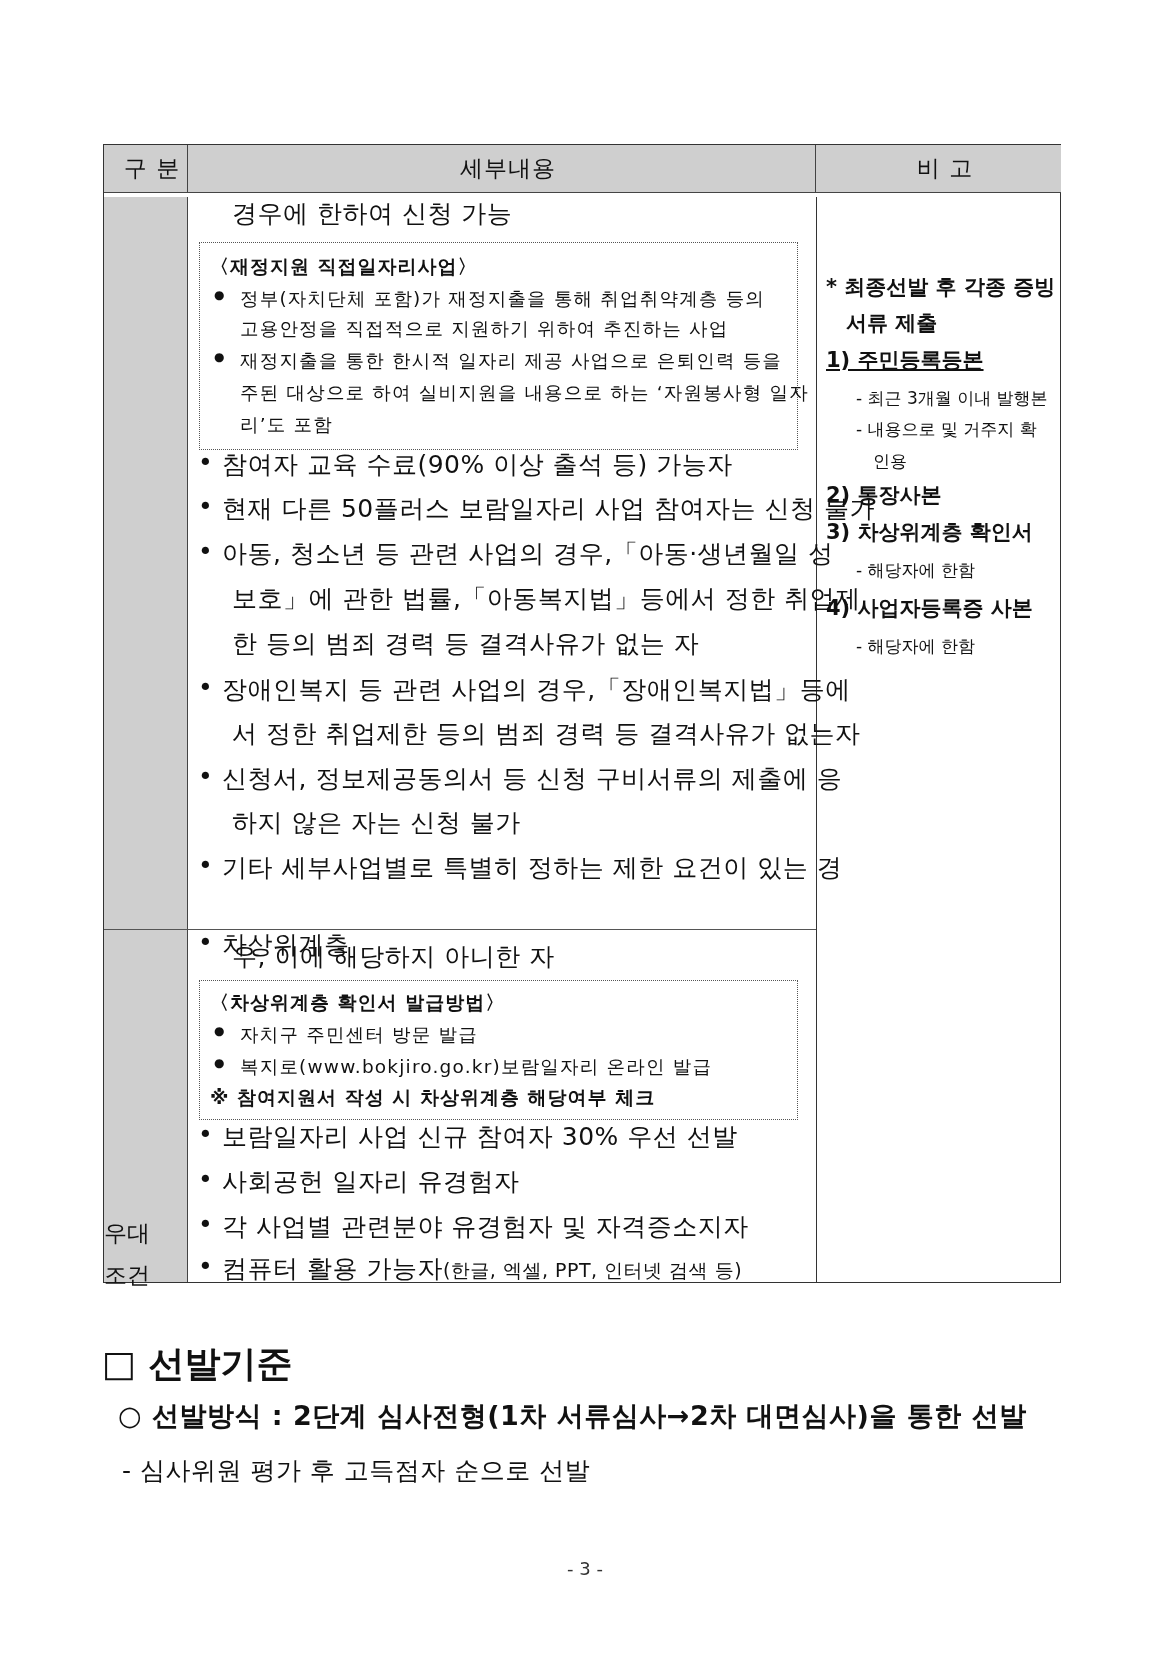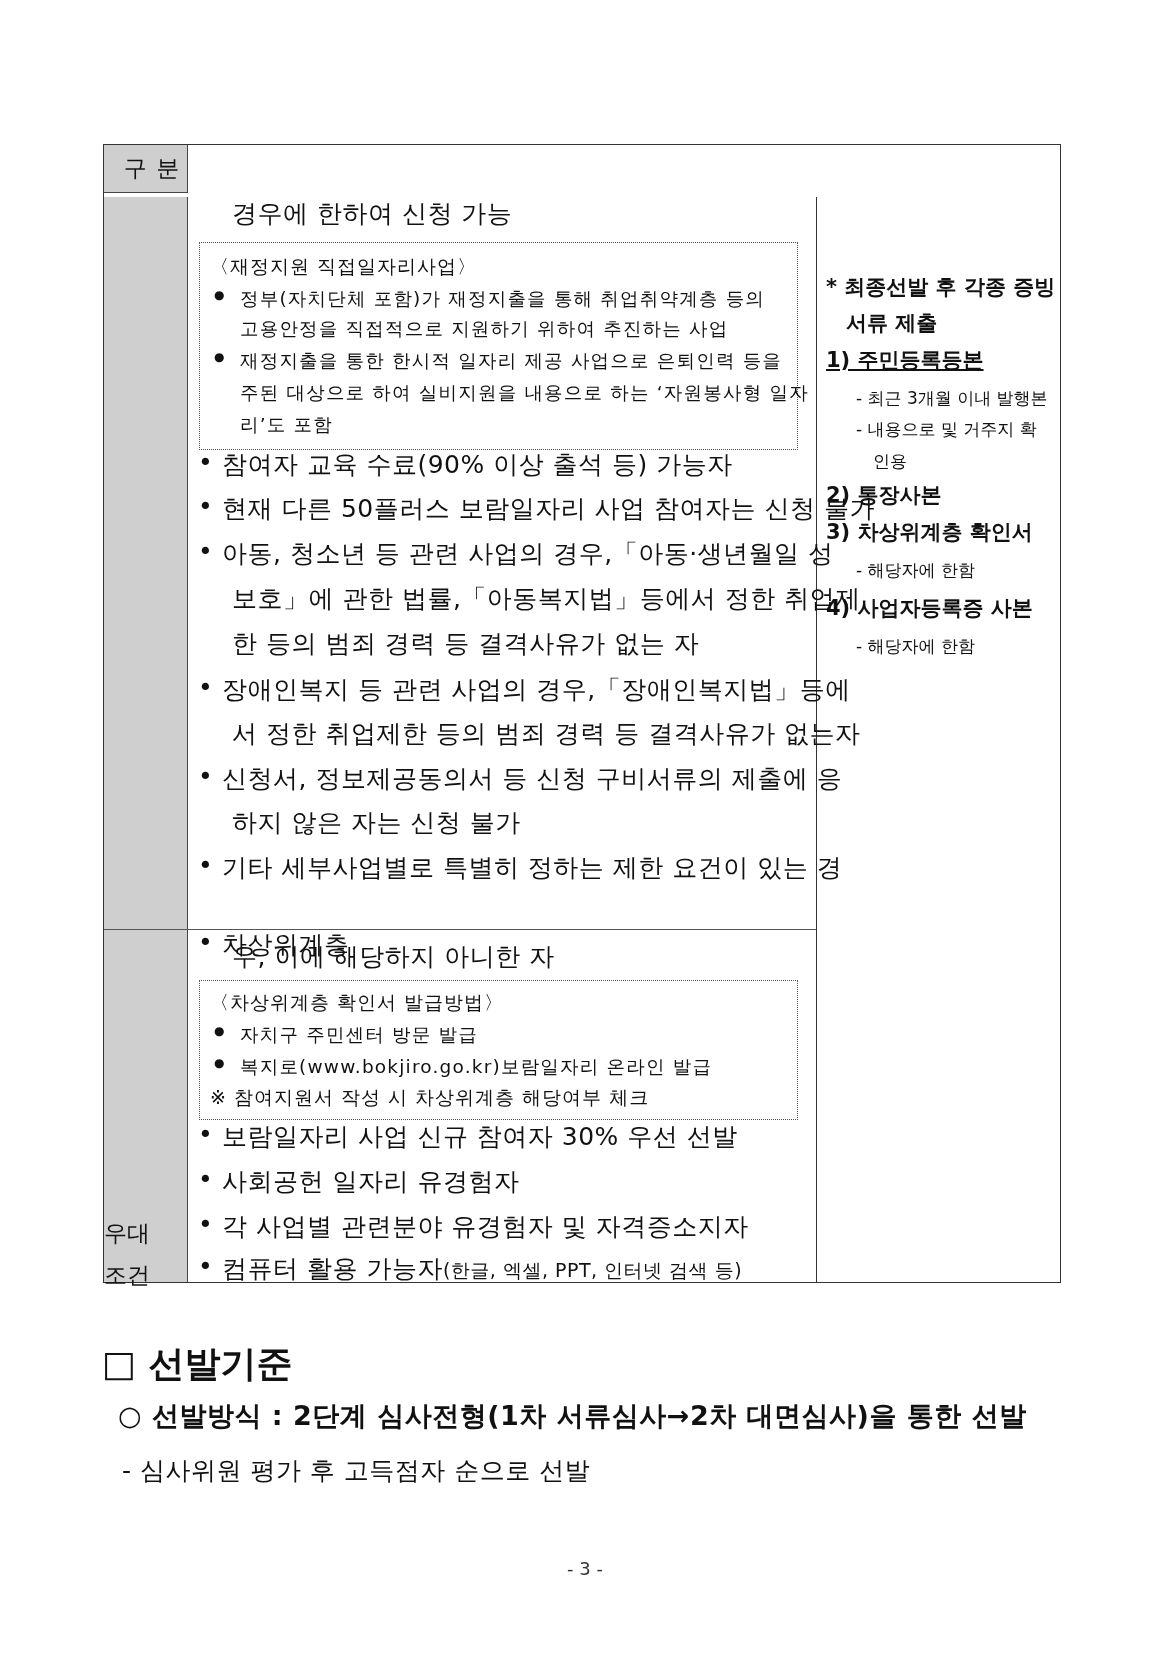--- a/index.html
+++ b/index.html
@@ -23,33 +23,35 @@
   .rowdiv { position:absolute; left:0; top:784px; width:712px; height:0;
             border-top:1.5px solid #555; }
   .cat2 { position:absolute; left:0; top:1067px; width:84px; 
           font-size:23px; line-height:42px; }
   
   .line { position:absolute; font-size:25px; white-space:nowrap; letter-spacing:0.5px; }
   .bul::before { content:"•"; position:absolute; left:-24px; top:0; }
   .box { position:absolute; left:199px; width:599px; border:1px dotted #555;
          box-sizing:border-box; }
   .bx { position:absolute; font-size:18.5px; white-space:nowrap; letter-spacing:1.2px; }
-  .bx.b { font-weight:normal; font-size:19px; letter-spacing:1px; }
+  .bx.b { font-weight:bold; font-size:19px; letter-spacing:1px; }
   .dot::before { content:"●"; position:absolute; left:-26px; top:2px; font-size:12px; }
   .note { position:absolute; white-space:nowrap; }
   .nb { font-weight:bold; font-size:21px; }
   .ns { font-size:17px; }
   .u { text-decoration:underline; }
   .sect { position:absolute; font-weight:bold; white-space:nowrap; }
 </style>
 </head>
 <body>
 
 <div class="tbl">
   <div class="hdr h1">구 분</div>
+  <div class="hdr h2">세부내용</div>
+  <div class="hdr h3">비 고</div>
   <div class="col1"></div>
   <div class="colsep"></div>
   <div class="rowdiv"></div>
   <div class="cat2">
     <div>우대</div>
     <div>조건</div>
   </div>
 </div>
 
 <div class="line" style="left:232px; top:197px;">경우에 한하여 신청 가능</div>

